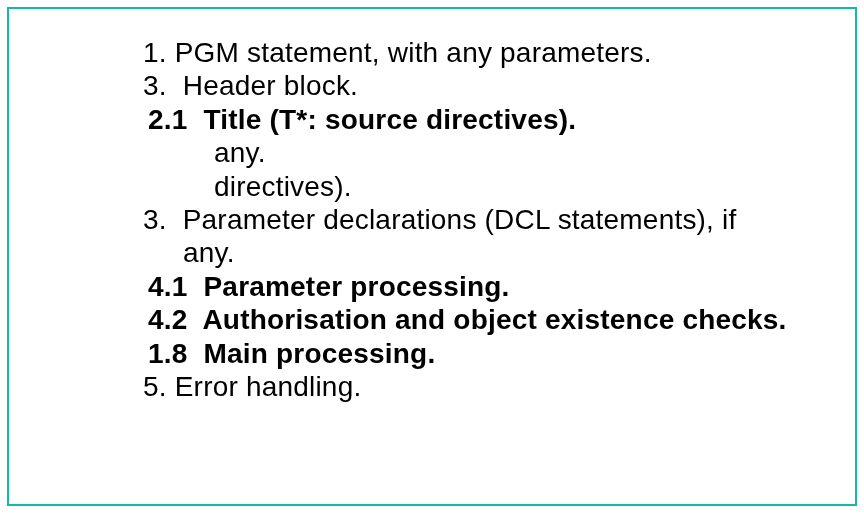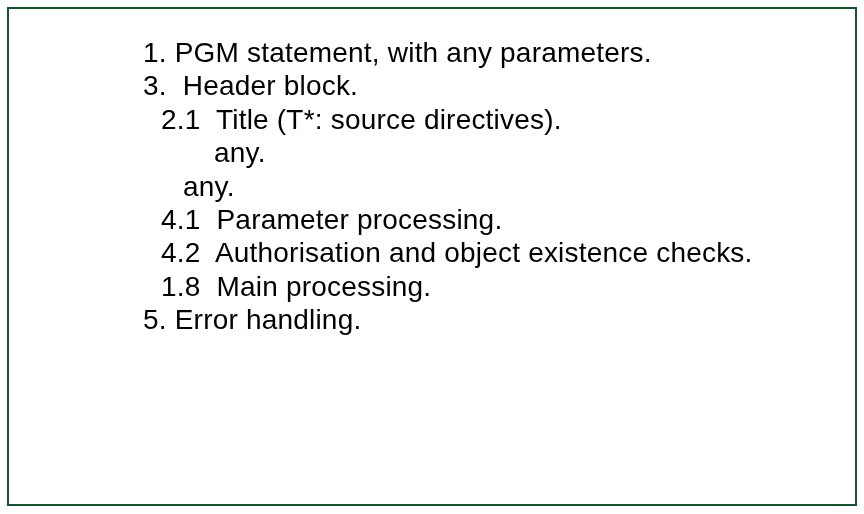--- a/index.html
+++ b/index.html
@@ -13,47 +13,49 @@
     position: relative;
     font-family: "Liberation Sans", "DejaVu Sans", sans-serif;
   }
   .doc-frame {
     position: absolute;
     left: 7px;
     top: 7px;
     width: 850px;
     height: 499px;
     box-sizing: border-box;
-    border: 2px solid #14532d;
+    border: 2px solid #14b8a6;
     background: #ffffff;
     overflow: hidden;
   }
   .outline {
     padding: 27px 8px 0 134px;
     font-size: 28px;
     line-height: 33.4px;
     color: #000000;
   }
   .line {
     white-space: pre;
     letter-spacing: 0.2px;
   }
   .lvl1 { margin-left: 0; }
-  .lvl2 { margin-left: 18px; }
+  .lvl2 { margin-left: 5px; font-weight: bold; }
   .cont1 { margin-left: 40px; }
   .cont2 { margin-left: 71px; }
 </style>
 </head>
 <body>
 
 <div class="doc-frame">
   <div class="outline">
     <div class="line lvl1">1. PGM statement, with any parameters.</div>
     <div class="line lvl1">3.  Header block.</div>
     <div class="line lvl2">2.1  Title (T*: source directives).</div>
     <div class="line cont2">any.</div>
+    <div class="line cont2">directives).</div>
+    <div class="line lvl1">3.  Parameter declarations (DCL statements), if</div>
     <div class="line cont1">any.</div>
     <div class="line lvl2">4.1  Parameter processing.</div>
     <div class="line lvl2">4.2  Authorisation and object existence checks.</div>
     <div class="line lvl2">1.8  Main processing.</div>
     <div class="line lvl1">5. Error handling.</div>
   </div>
 </div>
 
 </body></html>

